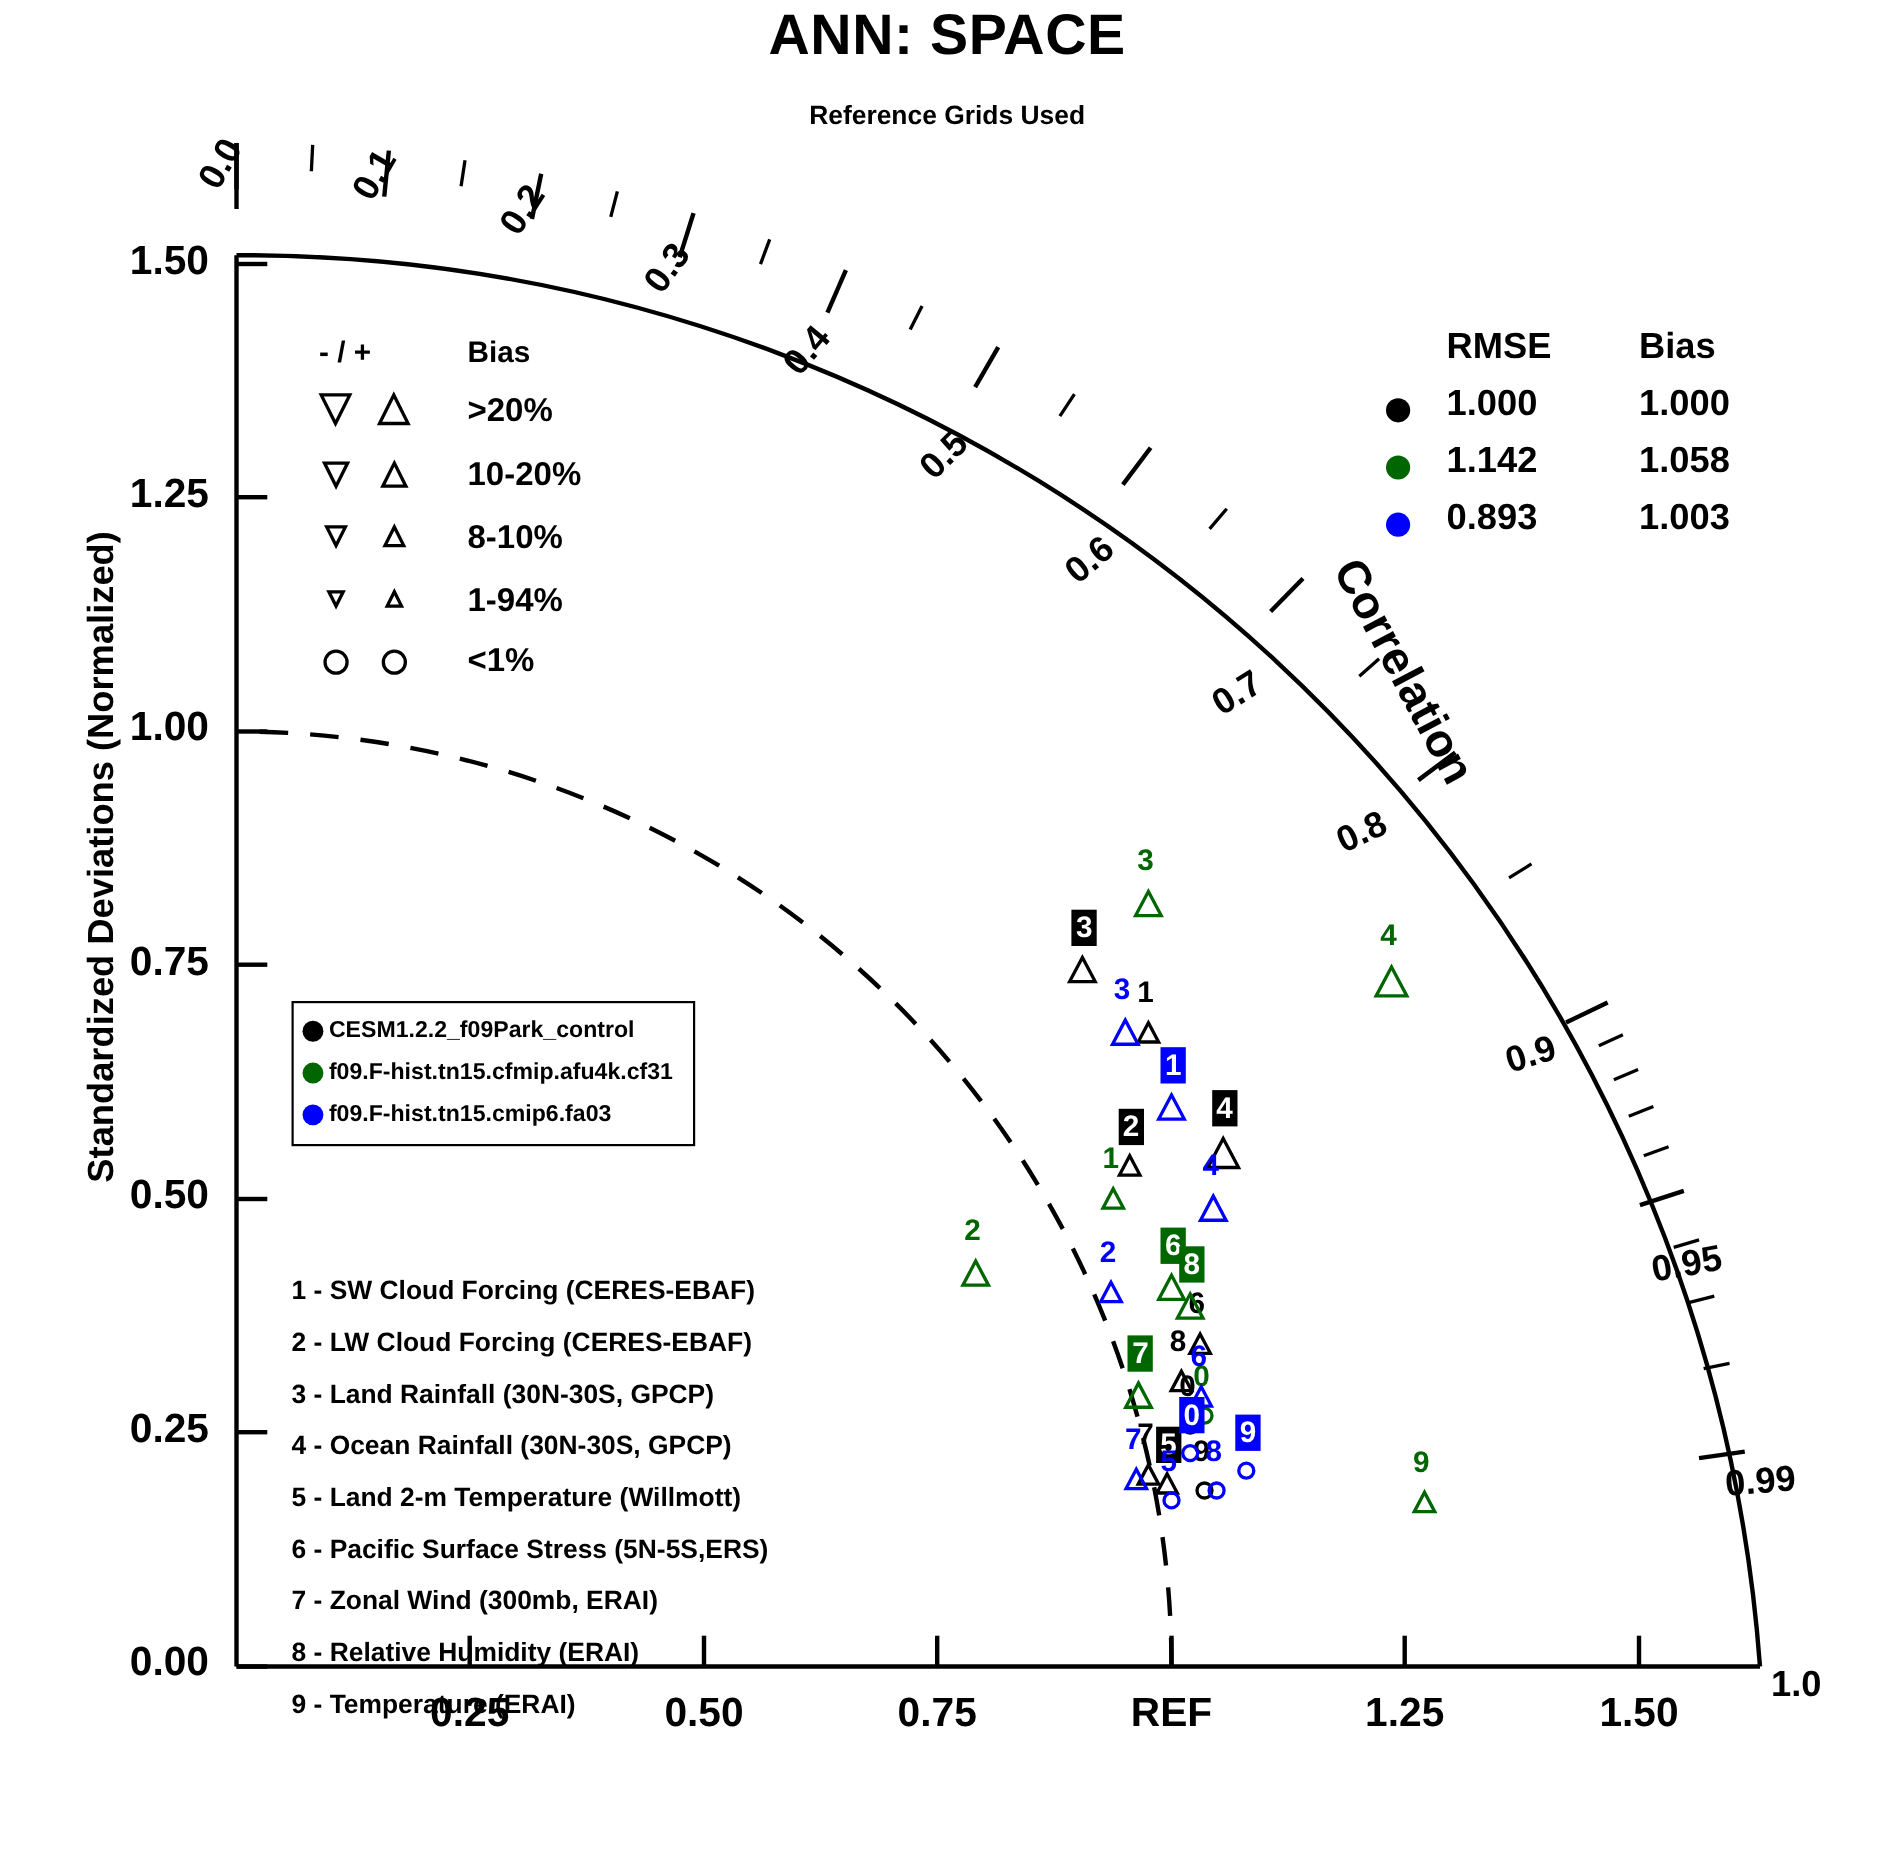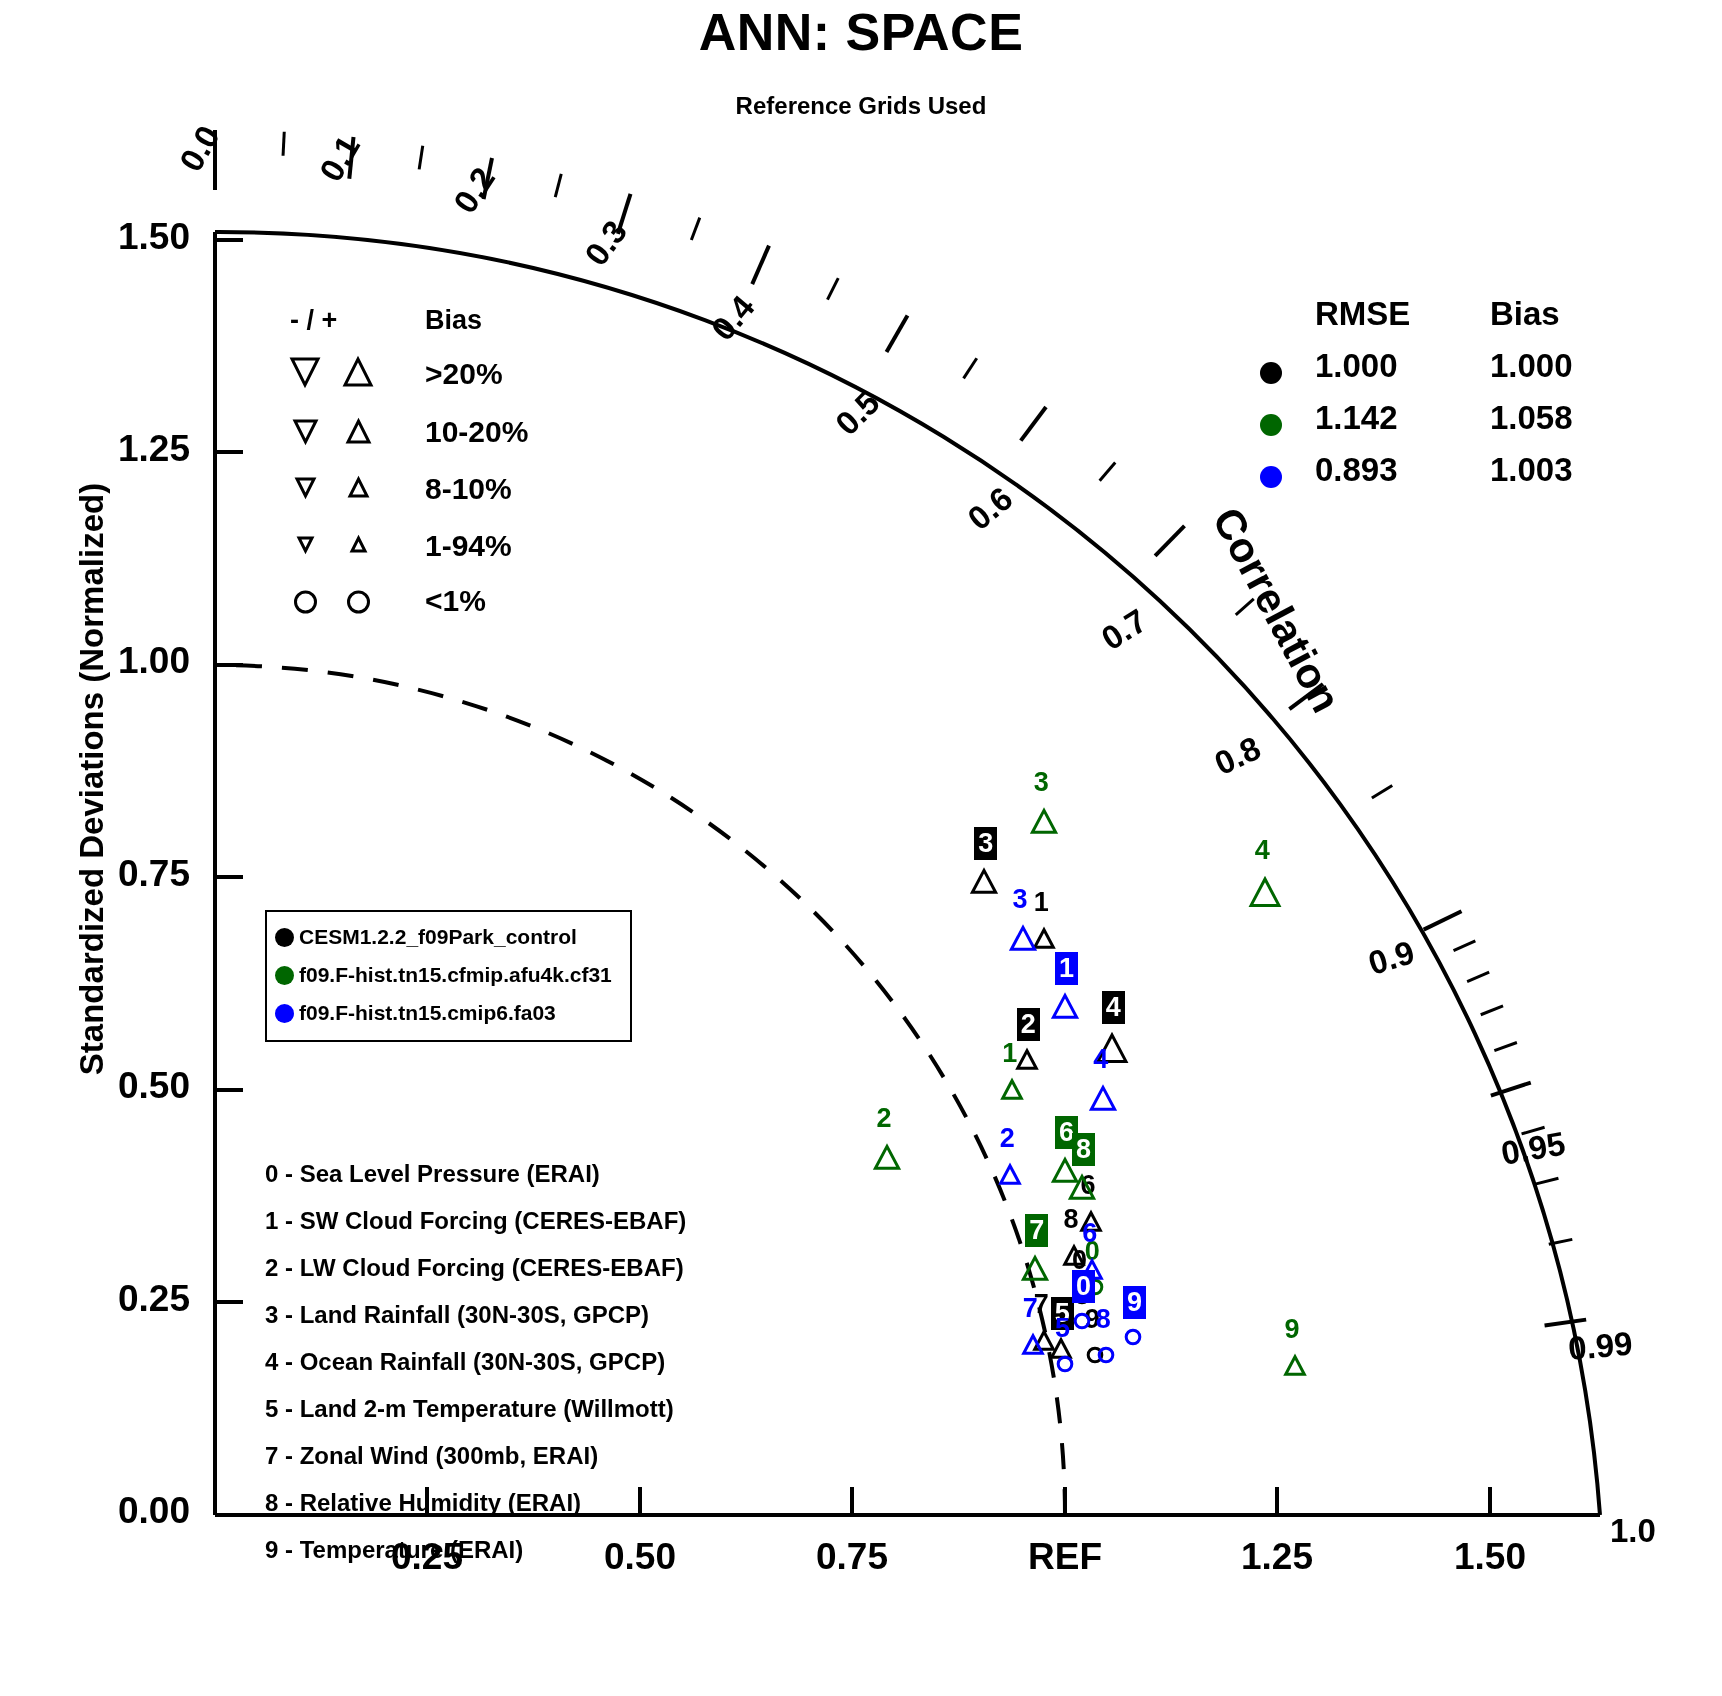--- a/index.html
+++ b/index.html
@@ -209,26 +209,26 @@
       <span class="legdot" style="background:#006600;"></span>
       <span class="legtxt">f09.F-hist.tn15.cfmip.afu4k.cf31</span>
     </div>
     <div class="legrow">
       <span class="legdot" style="background:#0000ff;"></span>
       <span class="legtxt">f09.F-hist.tn15.cmip6.fa03</span>
     </div>
   </div>
 
   <div class="abs varlist" style="left:265px;top:1150px;">
-    <div>0 - Sea Level Pressure (ERAI)</div>
     <div>1 - SW Cloud Forcing (CERES-EBAF)</div>
     <div>2 - LW Cloud Forcing (CERES-EBAF)</div>
     <div>3 - Land Rainfall (30N-30S, GPCP)</div>
     <div>4 - Ocean Rainfall (30N-30S, GPCP)</div>
     <div>5 - Land 2-m Temperature (Willmott)</div>
+    <div>6 - Pacific Surface Stress (5N-5S,ERS)</div>
     <div>7 - Zonal Wind (300mb, ERAI)</div>
     <div>8 - Relative Humidity (ERAI)</div>
     <div>9 - Temperature (ERAI)</div>
   </div>
 
   <div class="abs" id="points-layer" style="left:0;top:0;width:1722px;height:1696px;">
       <div class="mk" style="left: 967.25px; top: 864.75px; width: 34px; height: 34px;">
         <svg width="34" height="34">
           <polygon points="17,5.375 5.375,27.3125 28.625,27.3125" fill="none" stroke="#000000" stroke-width="3"></polygon>
         </svg>

